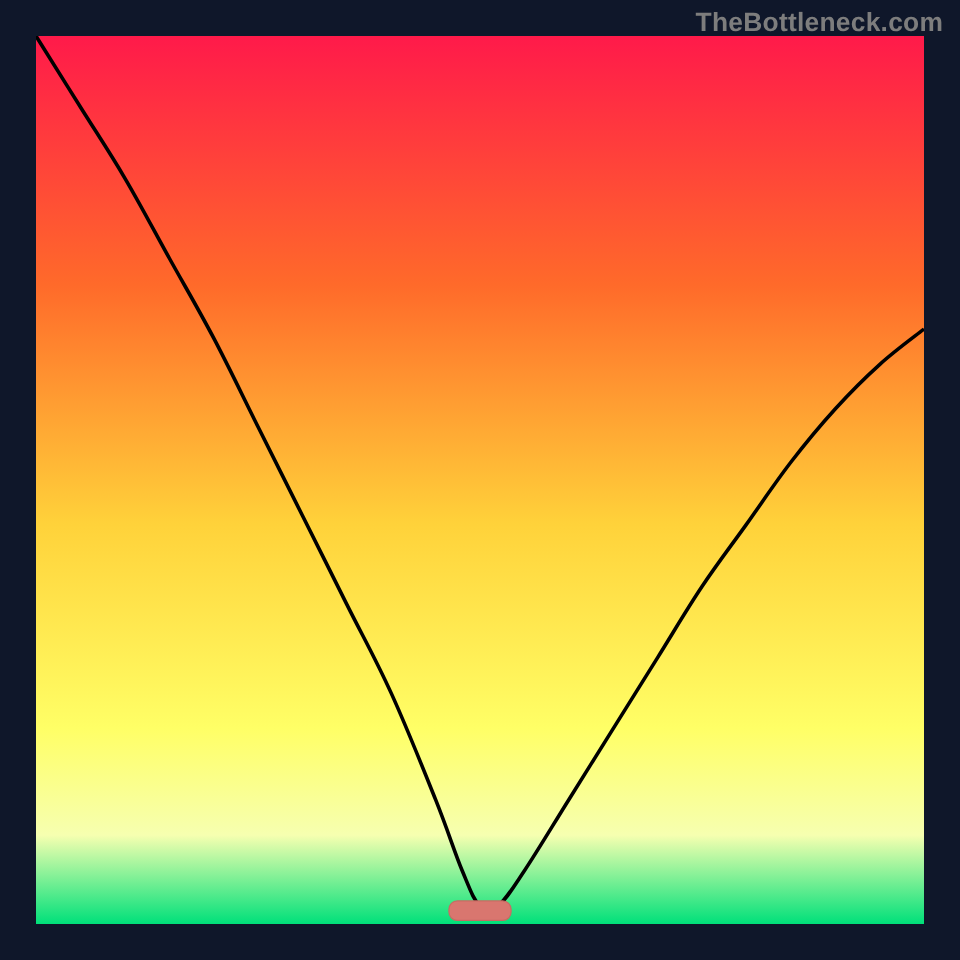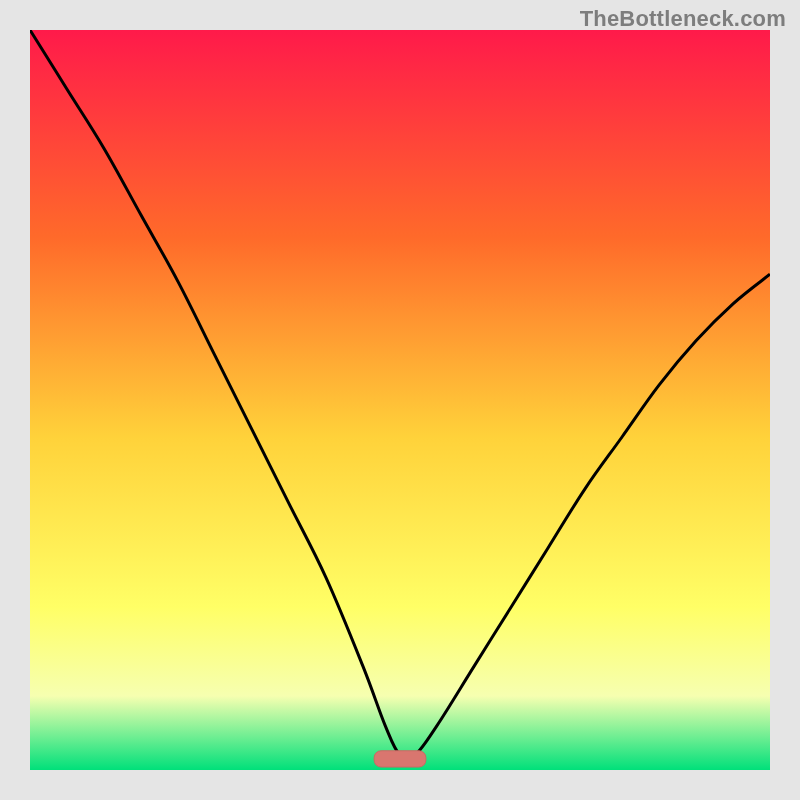--- a/index.html
+++ b/index.html
@@ -1,20 +1,20 @@
 <!DOCTYPE html>
 <html><head>
 <meta charset="utf-8">
 <style>
   * { margin: 0; padding: 0; box-sizing: border-box; }
   html, body { width: 800px; height: 800px; overflow: hidden; background: #000; }
   .frame {
     width: 800px;
     height: 800px;
-    background: #e5e5e5;
+    background: #0f172a;
     position: relative;
     text-align: center;
   }
   .watermark {
     position: absolute;
     top: 6px;
     right: 14px;
     font-family: Arial, Helvetica, sans-serif;
     font-size: 22px;
     font-weight: 600;

